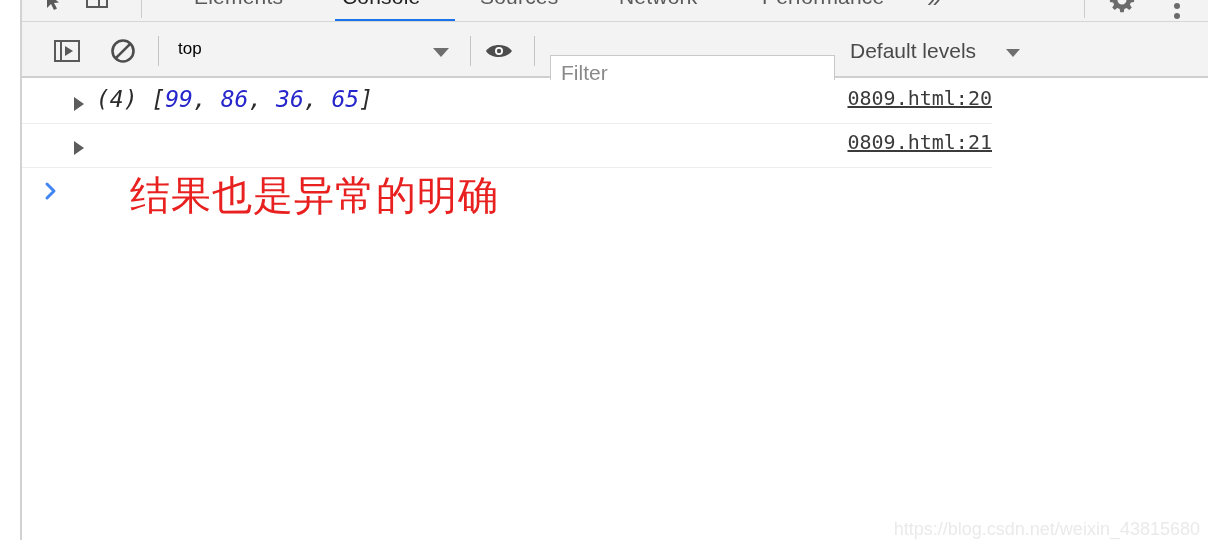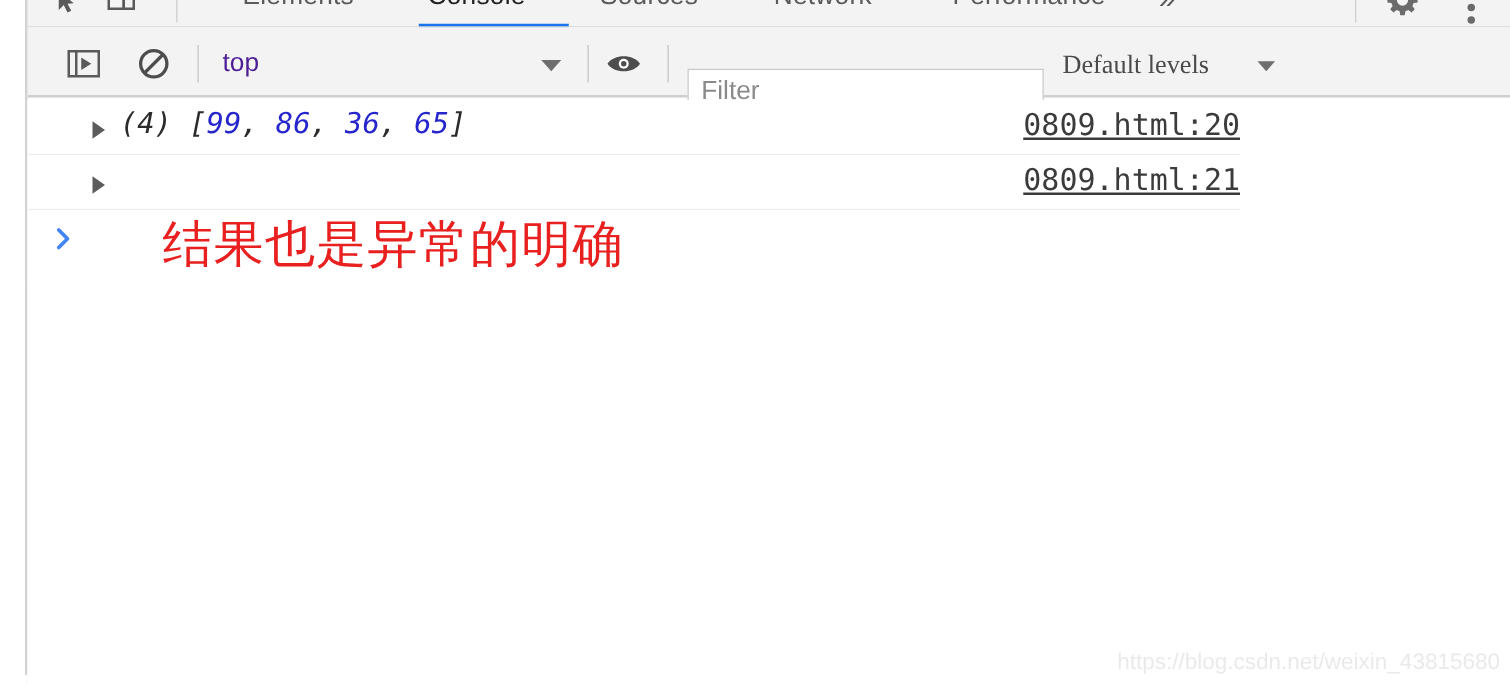--- a/index.html
+++ b/index.html
@@ -117,22 +117,22 @@
   .ctx-select {
     position: absolute;
     left: 156px; top: 14px;
     width: 280px;
     height: 30px;
     cursor: pointer;
   }
   .ctx-label {
     position: absolute;
     left: 0; top: 3px;
-    font-size: 21px;
-    color: #4c1d95;
+    font-size: 17px;
+    color: #000000;
   }
   .ctx-caret {
     position: absolute;
     left: 255px; top: 12px;
     width: 0; height: 0;
     border-left: 8px solid transparent;
     border-right: 8px solid transparent;
     border-top: 9px solid #6e6e6e;
   }
 
@@ -165,21 +165,20 @@
     left: 828px; top: 14px;
     height: 30px;
     cursor: pointer;
   }
   .levels-label {
     position: absolute;
     left: 0; top: 3px;
     font-size: 21px;
     color: #4a4a4a;
     white-space: nowrap;
-    font-family: Liberation Serif, serif;
   }
   .levels-caret {
     position: absolute;
     left: 156px; top: 13px;
     width: 0; height: 0;
     border-left: 7px solid transparent;
     border-right: 7px solid transparent;
     border-top: 8px solid #6e6e6e;
   }
 
@@ -232,21 +231,21 @@
     font-size: 23px;
     font-style: italic;
     color: #2b2b2b;
     white-space: pre;
   }
   .msg-text .num { color: #2626cc; }
   .msg-src {
     position: absolute;
     right: 0; top: 6px;
     font-family: "DejaVu Sans Mono", monospace;
-    font-size: 24px;
+    font-size: 20px;
     color: #3b3b3b;
     text-decoration: underline;
     white-space: nowrap;
     cursor: pointer;
   }
 
   .prompt-row {
     position: relative;
     height: 60px;
     background: #ffffff;

